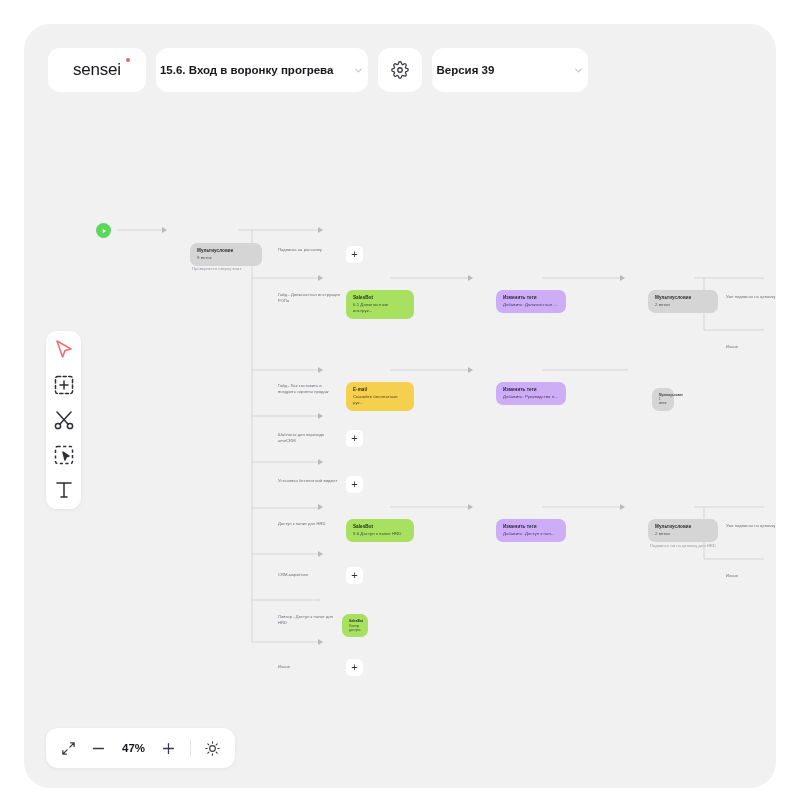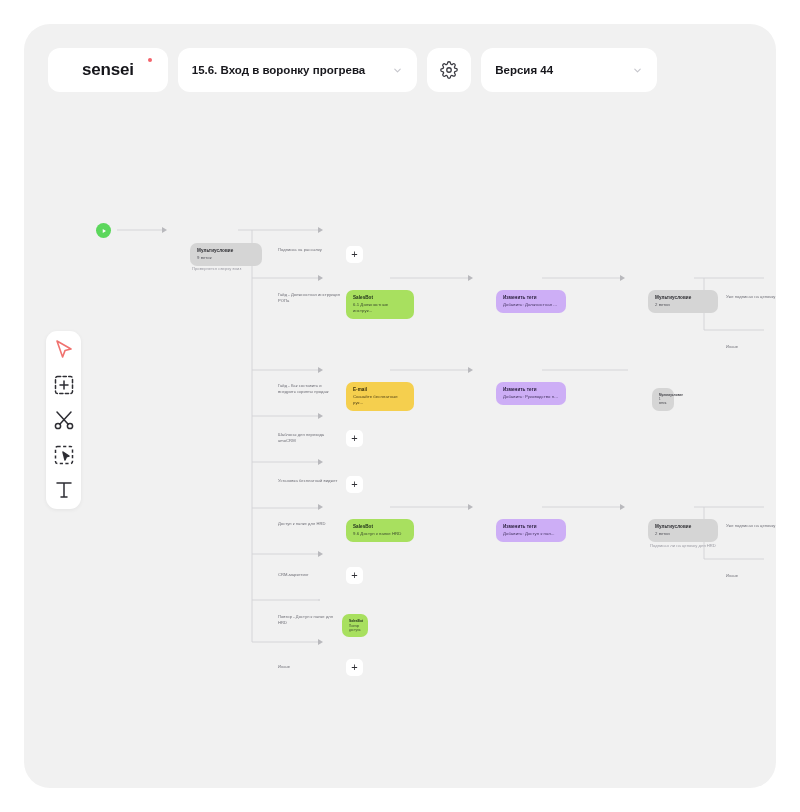--- a/index.html
+++ b/index.html
@@ -10,23 +10,23 @@
     overflow:hidden;
   }
   .app{
     position:absolute;left:24px;top:24px;width:752px;height:764px;
     background:#f1f1f1;border-radius:26px;overflow:hidden;
   }
 
   
   .header{position:absolute;left:24px;top:24px;display:flex;align-items:center;gap:10px;}
   .hcard{background:#fff;border-radius:12px;height:44px;display:flex;align-items:center;}
-  .logo{padding:0 34px;font-weight:bold;font-size:17px;color:#15151a;letter-spacing:-.2px;position:relative;}
+  .logo{padding:0 25px;font-weight:normal;font-size:17px;color:#15151a;letter-spacing:-.2px;position:relative;}
   .logo .dot{position:absolute;width:4px;height:4px;border-radius:50%;background:#f4636b;top:10px;right:16px;}
-  .select{padding:0 14px;min-width:196px;justify-content:space-between;gap:27px;}
+  .select{padding:0 4px;min-width:196px;justify-content:space-between;gap:20px;}
   .select .lbl{font-size:11.5px;font-weight:bold;color:#17171c;white-space:nowrap;}
   .chev{width:11px;height:11px;flex:none;color:#c6c6cc;}
   .iconbtn{width:44px;justify-content:center;}
   .gear{width:18px;height:18px;color:#3b3b42;}
   .select.ver{min-width:148px;}
   .publish{background:#fbe0e2;border-radius:12px;height:44px;display:flex;align-items:center;
     padding:0 22px;color:#f08d95;font-size:12px;font-weight:bold;cursor:default;}
 
   
   .canvas{position:absolute;inset:0;}
@@ -156,21 +156,21 @@
     </div>
 
     <div class="hcard iconbtn">
       <svg class="gear" viewBox="0 0 24 24" fill="none" stroke="currentColor" stroke-width="1.7" stroke-linecap="round" stroke-linejoin="round">
         <circle cx="12" cy="12" r="3"></circle>
         <path d="M19.4 15a1.65 1.65 0 0 0 .33 1.82l.06.06a2 2 0 1 1-2.83 2.83l-.06-.06a1.65 1.65 0 0 0-1.82-.33 1.65 1.65 0 0 0-1 1.51V21a2 2 0 1 1-4 0v-.09A1.65 1.65 0 0 0 9 19.4a1.65 1.65 0 0 0-1.82.33l-.06.06a2 2 0 1 1-2.83-2.83l.06-.06a1.65 1.65 0 0 0 .33-1.82 1.65 1.65 0 0 0-1.51-1H3a2 2 0 1 1 0-4h.09A1.65 1.65 0 0 0 4.6 9a1.65 1.65 0 0 0-.33-1.82l-.06-.06a2 2 0 1 1 2.83-2.83l.06.06A1.65 1.65 0 0 0 9 4.6a1.65 1.65 0 0 0 1-1.51V3a2 2 0 1 1 4 0v.09a1.65 1.65 0 0 0 1 1.51 1.65 1.65 0 0 0 1.82-.33l.06-.06a2 2 0 1 1 2.83 2.83l-.06.06A1.65 1.65 0 0 0 19.4 9c.14.36.42.65.78.82H21a2 2 0 1 1 0 4h-.09a1.65 1.65 0 0 0-1.51 1z"></path>
       </svg>
     </div>
 
     <div class="hcard select ver">
-      <span class="lbl">Версия 44</span>
+      <span class="lbl">Версия 39</span>
       <svg class="chev" viewBox="0 0 24 24" fill="none" stroke="currentColor" stroke-width="2.4" stroke-linecap="round" stroke-linejoin="round">
           <polyline points="6 9 12 15 18 9"></polyline>
         </svg>
     </div>
 
   </div>
 
   <div id="nodes-layer">
       <div class="start" style="left: 72px; top: 199px;">
         <svg viewBox="0 0 24 24" fill="currentColor">
@@ -268,14 +268,39 @@
           <path d="M11 9l6 4-2.6.7L13 17z" fill="currentColor"></path>
         </svg>
     </div>
     <div class="tool">
       <svg viewBox="0 0 24 24" fill="none" stroke="currentColor" stroke-width="1.5" stroke-linecap="round">
           <path d="M5 5h14M12 5v14M9 19h6"></path>
         </svg>
     </div>
   </div>
 
+  <div class="zoombar">
+    <div class="zi">
+      <svg viewBox="0 0 24 24" fill="none" stroke="currentColor" stroke-width="1.8" stroke-linecap="round" stroke-linejoin="round">
+          <path d="M4 20l6-6M4 20v-5M4 20h5M20 4l-6 6M20 4v5M20 4h-5"></path>
+        </svg>
+    </div>
+    <div class="zi">
+      <svg viewBox="0 0 24 24" fill="none" stroke="currentColor" stroke-width="1.8" stroke-linecap="round">
+          <path d="M5 12h14"></path>
+        </svg>
+    </div>
+    <div class="pct">47%</div>
+    <div class="zi">
+      <svg viewBox="0 0 24 24" fill="none" stroke="currentColor" stroke-width="1.8" stroke-linecap="round">
+          <path d="M12 5v14M5 12h14"></path>
+        </svg>
+    </div>
+    <div class="sep"></div>
+    <div class="zi">
+      <svg viewBox="0 0 24 24" fill="none" stroke="currentColor" stroke-width="1.6" stroke-linecap="round">
+          <circle cx="12" cy="12" r="4"></circle>
+          <path d="M12 2.5v2M12 19.5v2M2.5 12h2M19.5 12h2M5.4 5.4l1.4 1.4M17.2 17.2l1.4 1.4M18.6 5.4l-1.4 1.4M6.8 17.2l-1.4 1.4"></path>
+        </svg>
+    </div>
+  </div>
 
 </div>
 
 </body></html>

